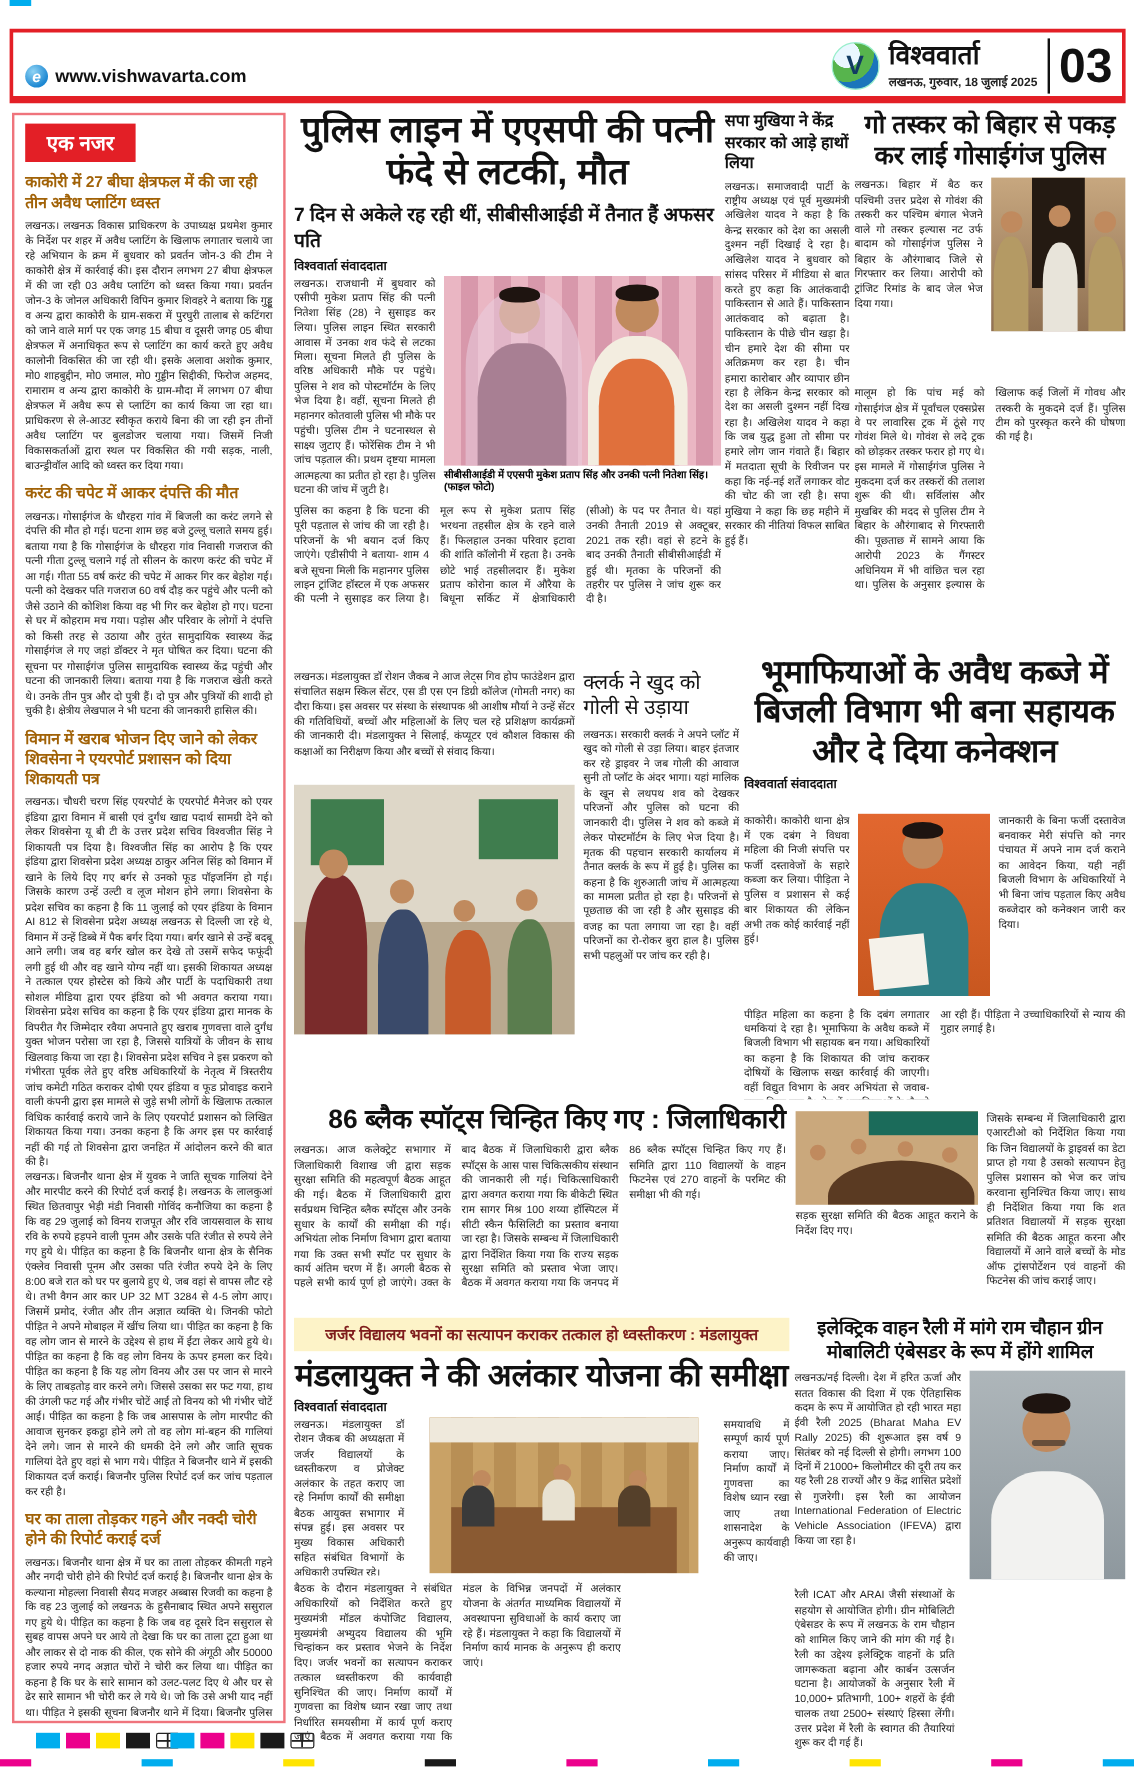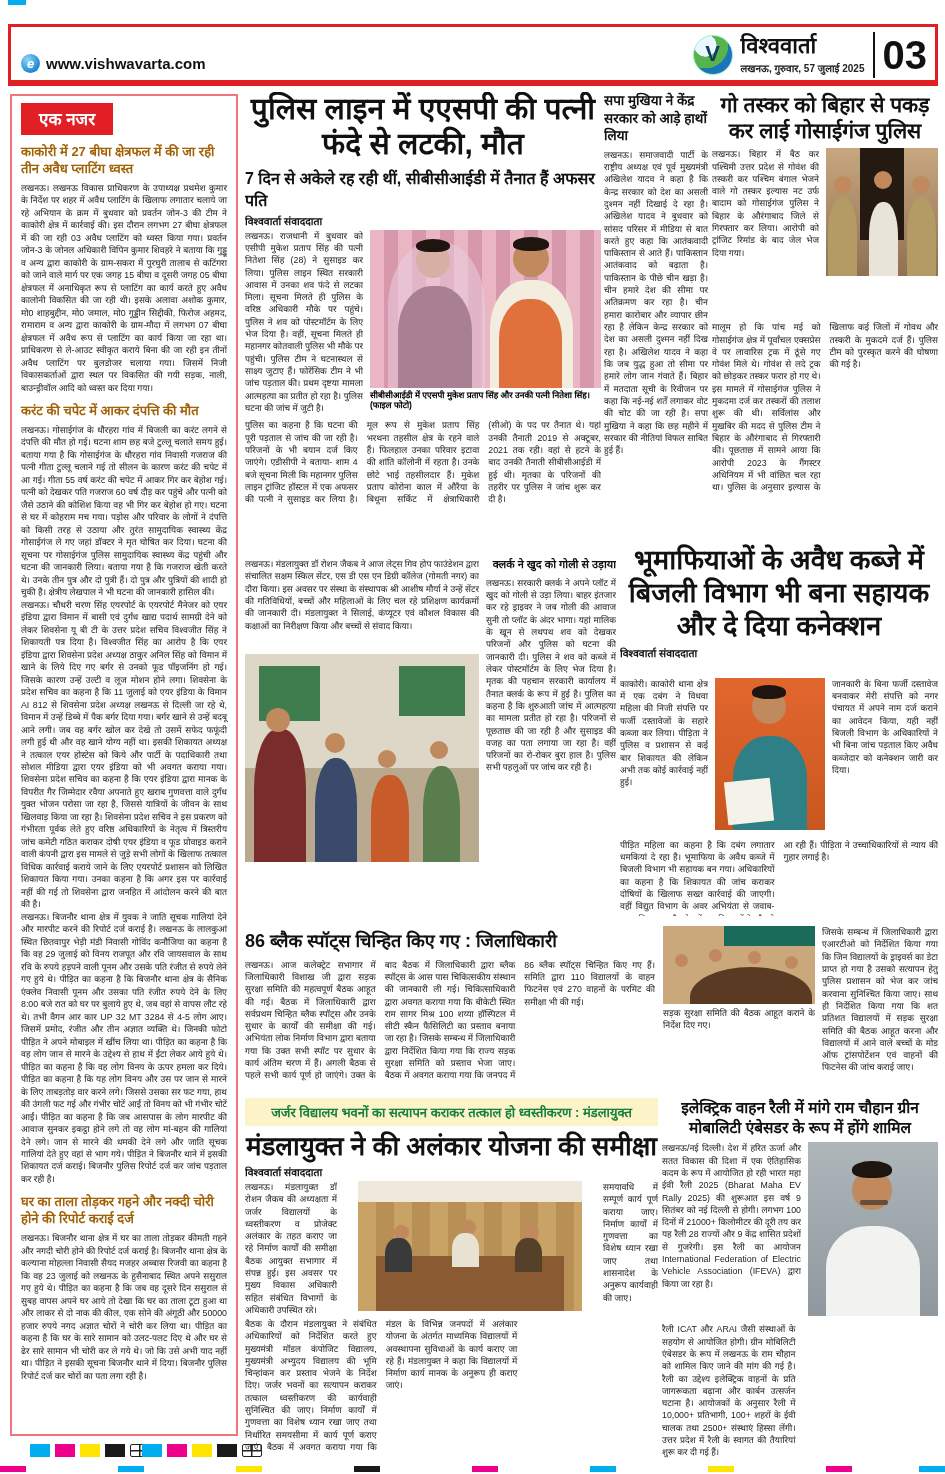--- a/index.html
+++ b/index.html
@@ -50,37 +50,37 @@
   .go { left:712px; top:92px; width:226px; height:462px; overflow:hidden; }
   .go h3 { font-size:21px; font-weight:800; line-height:1.22; text-align:center; margin-bottom:5px; }
   .go-row { display:flex; gap:7px; }
   .go-photo { width:112px; height:128px; flex:none; }
 
   .skill { left:245px; top:558px; width:234px; height:356px; overflow:hidden; }
   .skill h3 { font-size:14px; font-weight:800; line-height:1.3; margin-bottom:4px; }
   .skill-photo { width:100%; height:208px; margin-top:4px; }
 
   .clerk { left:486px; top:558px; width:130px; height:356px; overflow:hidden; }
-  .clerk h3 { font-size:11px; font-weight:700; line-height:1.25; text-align:right; margin-bottom:5px; }
+  .clerk h3 { font-size:17px; font-weight:400; line-height:1.25; text-align:left; margin-bottom:5px; }
 
   .bhum { left:620px; top:544px; width:318px; height:372px; overflow:hidden; }
   .bhum h3 { font-size:27px; font-weight:800; line-height:1.22; text-align:center; margin-bottom:3px; }
   .bhum-row { display:flex; gap:7px; margin-top:18px; height:156px; overflow:hidden; }
   .bhum-photo { width:110px; height:152px; flex:none; }
   .bhum-more { margin-top:5px; height:114px; }
 
   .black { left:245px; top:920px; width:693px; height:174px; overflow:hidden; }
   .black-left { position:absolute; left:0; top:0; width:410px; height:174px; }
-  .black-left h3 { font-size:18px; font-weight:800; text-align:left; line-height:1.2; margin:11px 0 6px; }
+  .black-left h3 { font-size:22px; font-weight:800; text-align:right; line-height:1.2; margin:0 0 6px; }
   .black-right { position:absolute; left:418px; top:6px; width:275px; height:168px; display:flex; gap:7px; }
   .bs-photocol { width:152px; flex:none; }
   .bs-photo { width:152px; height:78px; }
 
   .alankar { left:245px; top:1098px; width:413px; height:370px; overflow:hidden; }
-  .kicker { background:#fdf3c8; color:#15803d; font-size:13px; font-weight:800; text-align:center; padding:5px 4px; }
+  .kicker { background:#fdf3c8; color:#7f1d1d; font-size:13px; font-weight:800; text-align:center; padding:5px 4px; }
   .alankar h3 { font-size:26px; font-weight:800; text-align:center; line-height:1.15; margin-top:6px; }
   .al-row { display:flex; gap:21px; margin-top:2px; height:132px; overflow:hidden; }
   .al-photo { width:224px; height:130px; flex:none; }
   .al-more { margin-top:5px; height:138px; }
 
   .ev { left:662px; top:1098px; width:276px; height:370px; overflow:hidden; }
   .ev h3 { font-size:15.5px; font-weight:800; line-height:1.3; text-align:center; margin-bottom:4px; }
   .ev-row { display:flex; gap:7px; height:176px; overflow:hidden; }
   .ev-photo { width:130px; height:174px; flex:none; }
   .ev-more { margin-top:5px; height:140px; }
@@ -117,36 +117,37 @@
     <div class="hdr-site">
       <span class="globe">e</span>
       <span>www.vishwavarta.com</span>
     </div>
     <div class="hdr-right">
       <div class="logo">
           <span>V</span>
         </div>
       <div class="brand-wrap">
         <div class="brand">विश्ववार्ता</div>
-        <div class="dateline">लखनऊ,  गुरुवार, 57 जुलाई 2025</div>
+        <div class="dateline">लखनऊ,  गुरुवार, 18 जुलाई 2025</div>
       </div>
       <div class="hdr-div"></div>
       <div class="pageno">03</div>
     </div>
   </div>
 
   <div class="abs sidebar">
     <span class="tag">एक नजर</span>
 
     <h3 class="s-title">काकोरी में 27 बीघा क्षेत्रफल में की जा रही तीन अवैध प्लाटिंग ध्वस्त</h3>
     <p class="s-body">लखनऊ। लखनऊ विकास प्राधिकरण के उपाध्यक्ष प्रथमेश कुमार के निर्देश पर शहर में अवैध प्लाटिंग के खिलाफ लगातार चलाये जा रहे अभियान के क्रम में बुधवार को प्रवर्तन जोन-3 की टीम ने काकोरी क्षेत्र में कार्रवाई की। इस दौरान लगभग 27 बीघा क्षेत्रफल में की जा रही 03 अवैध प्लाटिंग को ध्वस्त किया गया। प्रवर्तन जोन-3 के जोनल अधिकारी विपिन कुमार शिवहरे ने बताया कि गुड्डू व अन्य द्वारा काकोरी के ग्राम-सकरा में पुरघुरी तालाब से कटिंगरा को जाने वाले मार्ग पर एक जगह 15 बीघा व दूसरी जगह 05 बीघा क्षेत्रफल में अनाधिकृत रूप से प्लाटिंग का कार्य करते हुए अवैध कालोनी विकसित की जा रही थी। इसके अलावा अशोक कुमार, मो0 शाहबुद्दीन, मो0 जमाल, मो0 गुड्डीन सिद्दीकी, फिरोज अहमद, रामाराम व अन्य द्वारा काकोरी के ग्राम-मौदा में लगभग 07 बीघा क्षेत्रफल में अवैध रूप से प्लाटिंग का कार्य किया जा रहा था। प्राधिकरण से ले-आउट स्वीकृत कराये बिना की जा रही इन तीनों अवैध प्लाटिंग पर बुलडोजर चलाया गया। जिसमें निजी विकासकर्ताओं द्वारा स्थल पर विकसित की गयी सड़क, नाली, बाउन्ड्रीवॉल आदि को ध्वस्त कर दिया गया।</p>
 
     <h3 class="s-title">करंट की चपेट में आकर दंपत्ति की मौत</h3>
     <p class="s-body">लखनऊ। गोसाईगंज के धौरहरा गांव में बिजली का करंट लगने से दंपत्ति की मौत हो गई। घटना शाम छह बजे टुल्लू चलाते समय हुई। बताया गया है कि गोसाईगंज के धौरहरा गांव निवासी गजराज की पत्नी गीता टुल्लू चलाने गई तो सीलन के कारण करंट की चपेट में आ गई। गीता 55 वर्ष करंट की चपेट में आकर गिर कर बेहोश गई। पत्नी को देखकर पति गजराज 60 वर्ष दौड़ कर पहुंचे और पत्नी को जैसे उठाने की कोशिश किया वह भी गिर कर बेहोश हो गए। घटना से घर में कोहराम मच गया। पड़ोस और परिवार के लोगों ने दंपत्ति को किसी तरह से उठाया और तुरंत सामुदायिक स्वास्थ्य केंद्र गोसाईगंज ले गए जहां डॉक्टर ने मृत घोषित कर दिया। घटना की सूचना पर गोसाईगंज पुलिस सामुदायिक स्वास्थ्य केंद्र पहुंची और घटना की जानकारी लिया। बताया गया है कि गजराज खेती करते थे। उनके तीन पुत्र और दो पुत्री हैं। दो पुत्र और पुत्रियों की शादी हो चुकी है। क्षेत्रीय लेखपाल ने भी घटना की जानकारी हासिल की।</p>
 
+    <h3 class="s-title">विमान में खराब भोजन दिए जाने को लेकर शिवसेना ने एयरपोर्ट प्रशासन को दिया शिकायती पत्र</h3>
     <p class="s-body">लखनऊ। चौधरी चरण सिंह एयरपोर्ट के एयरपोर्ट मैनेजर को एयर इंडिया द्वारा विमान में बासी एवं दुर्गंध खाद्य पदार्थ सामग्री देने को लेकर शिवसेना यू बी टी के उत्तर प्रदेश सचिव विश्वजीत सिंह ने शिकायती पत्र दिया है। विश्वजीत सिंह का आरोप है कि एयर इंडिया द्वारा शिवसेना प्रदेश अध्यक्ष ठाकुर अनिल सिंह को विमान में खाने के लिये दिए गए बर्गर से उनको फूड पॉइजनिंग हो गई। जिसके कारण उन्हें उल्टी व लूज मोशन होने लगा। शिवसेना के प्रदेश सचिव का कहना है कि 11 जुलाई को एयर इंडिया के विमान AI 812 से शिवसेना प्रदेश अध्यक्ष लखनऊ से दिल्ली जा रहे थे, विमान में उन्हें डिब्बे में पैक बर्गर दिया गया। बर्गर खाने से उन्हें बदबू आने लगी। जब वह बर्गर खोल कर देखे तो उसमें सफेद फफूंदी लगी हुई थी और वह खाने योग्य नहीं था। इसकी शिकायत अध्यक्ष ने तत्काल एयर होस्टेस को किये और पार्टी के पदाधिकारी तथा सोशल मीडिया द्वारा एयर इंडिया को भी अवगत कराया गया। शिवसेना प्रदेश सचिव का कहना है कि एयर इंडिया द्वारा मानक के विपरीत गैर जिम्मेदार रवैया अपनाते हुए खराब गुणवत्ता वाले दुर्गंध युक्त भोजन परोसा जा रहा है, जिससे यात्रियों के जीवन के साथ खिलवाड़ किया जा रहा है। शिवसेना प्रदेश सचिव ने इस प्रकरण को गंभीरता पूर्वक लेते हुए वरिष्ठ अधिकारियों के नेतृत्व में त्रिस्तरीय जांच कमेटी गठित कराकर दोषी एयर इंडिया व फूड प्रोवाइड कराने वाली कंपनी द्वारा इस मामले से जुड़े सभी लोगों के खिलाफ तत्काल विधिक कार्रवाई कराये जाने के लिए एयरपोर्ट प्रशासन को लिखित शिकायत किया गया। उनका कहना है कि अगर इस पर कार्रवाई नहीं की गई तो शिवसेना द्वारा जनहित में आंदोलन करने की बात की है।</p>
 
     <p class="s-body">लखनऊ। बिजनौर थाना क्षेत्र में युवक ने जाति सूचक गालियां देने और मारपीट करने की रिपोर्ट दर्ज कराई है। लखनऊ के लालकुआं स्थित छितवापुर भेड़ी मंडी निवासी गोविंद कनौजिया का कहना है कि वह 29 जुलाई को विनय राजपूत और रवि जायसवाल के साथ रवि के रुपये हड़पने वाली पूनम और उसके पति रंजीत से रुपये लेने गए हुये थे। पीड़ित का कहना है कि बिजनौर थाना क्षेत्र के सैनिक एंक्लेव निवासी पूनम और उसका पति रंजीत रुपये देने के लिए 8:00 बजे रात को घर पर बुलाये हुए थे, जब वहां से वापस लौट रहे थे। तभी वैगन आर कार UP 32 MT 3284 से 4-5 लोग आए। जिसमें प्रमोद, रंजीत और तीन अज्ञात व्यक्ति थे। जिनकी फोटो पीड़ित ने अपने मोबाइल में खींच लिया था। पीड़ित का कहना है कि वह लोग जान से मारने के उद्देश्य से हाथ में ईंटा लेकर आये हुये थे। पीड़ित का कहना है कि वह लोग विनय के ऊपर हमला कर दिये। पीड़ित का कहना है कि यह लोग विनय और उस पर जान से मारने के लिए ताबड़तोड़ वार करने लगे। जिससे उसका सर फट गया, हाथ की उंगली फट गई और गंभीर चोटें आईं तो विनय को भी गंभीर चोटें आईं। पीड़ित का कहना है कि जब आसपास के लोग मारपीट की आवाज सुनकर इकट्ठा होने लगे तो वह लोग मां-बहन की गालियां देने लगे। जान से मारने की धमकी देने लगे और जाति सूचक गालियां देते हुए वहां से भाग गये। पीड़ित ने बिजनौर थाने में इसकी शिकायत दर्ज कराई। बिजनौर पुलिस रिपोर्ट दर्ज कर जांच पड़ताल कर रही है।</p>
 
     <h3 class="s-title">घर का ताला तोड़कर गहने और नक्दी चोरी होने की रिपोर्ट कराई दर्ज</h3>
     <p class="s-body">लखनऊ। बिजनौर थाना क्षेत्र में घर का ताला तोड़कर कीमती गहने और नगदी चोरी होने की रिपोर्ट दर्ज कराई है। बिजनौर थाना क्षेत्र के कल्याना मोहल्ला निवासी सैयद मजहर अब्बास रिजवी का कहना है कि वह 23 जुलाई को लखनऊ के हुसैनाबाद स्थित अपने ससुराल गए हुये थे। पीड़ित का कहना है कि जब वह दूसरे दिन ससुराल से सुबह वापस अपने घर आये तो देखा कि घर का ताला टूटा हुआ था और लाकर से दो नाक की कील, एक सोने की अंगूठी और 50000 हजार रुपये नगद अज्ञात चोरों ने चोरी कर लिया था। पीड़ित का कहना है कि घर के सारे सामान को उलट-पलट दिए थे और घर से ढेर सारे सामान भी चोरी कर ले गये थे। जो कि उसे अभी याद नहीं था। पीड़ित ने इसकी सूचना बिजनौर थाने में दिया। बिजनौर पुलिस रिपोर्ट दर्ज कर चोरों का पता लगा रही है।</p>
 
     
     
 

